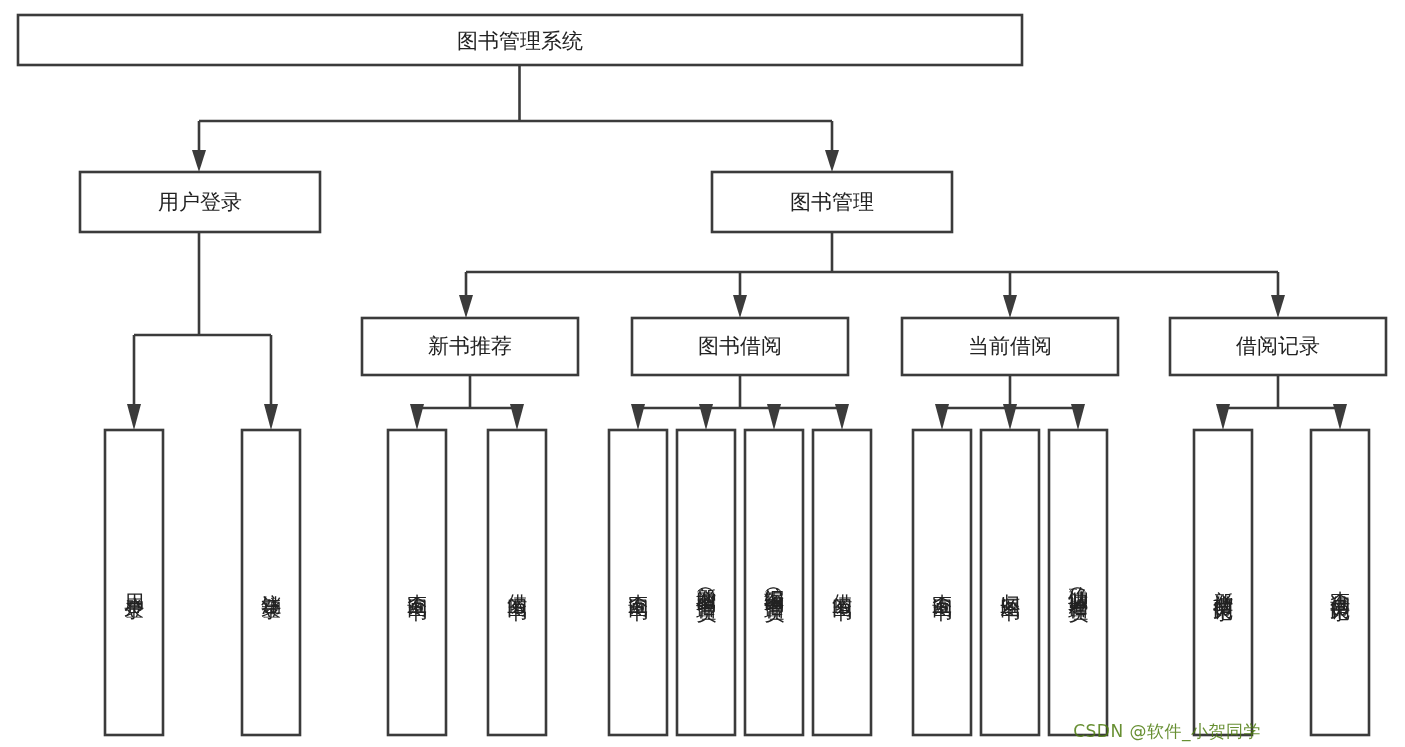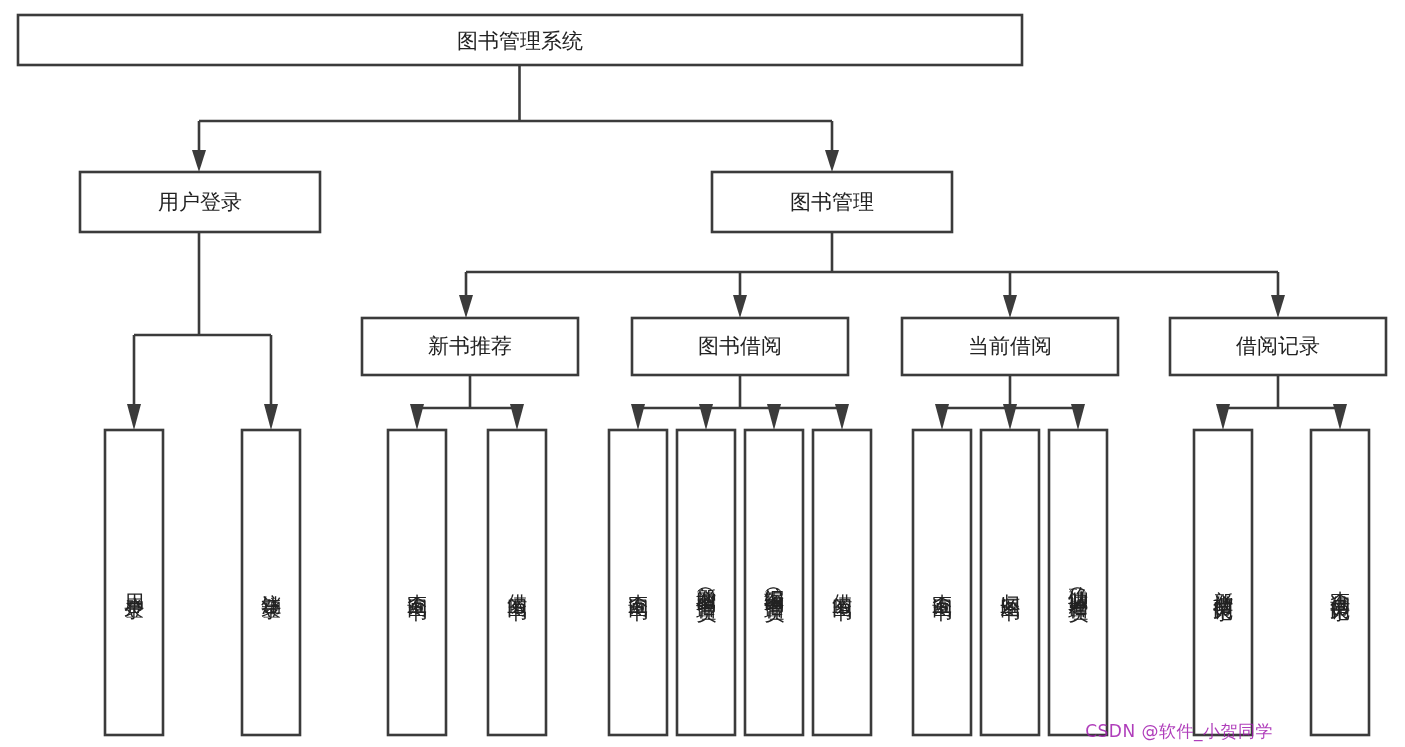--- a/index.html
+++ b/index.html
@@ -61,25 +61,25 @@
     color: #222222;
     display: flex;
     align-items: center;
     justify-content: center;
     text-align: center;
     white-space: nowrap;
     pointer-events: none;
   }
   .watermark {
     position: absolute;
-    right: 7px;
+    right: 19px;
     bottom: 4px;
     font-family: "DejaVu Sans", "Liberation Sans", sans-serif;
     font-size: 17px;
-    color: #a21caf;
+    color: #4d7c0f;
     opacity: 0.85;
     white-space: nowrap;
     letter-spacing: 0.5px;
   }
 </style>
 </head>
 <body>
 
 <div id="diagram-root">
 

